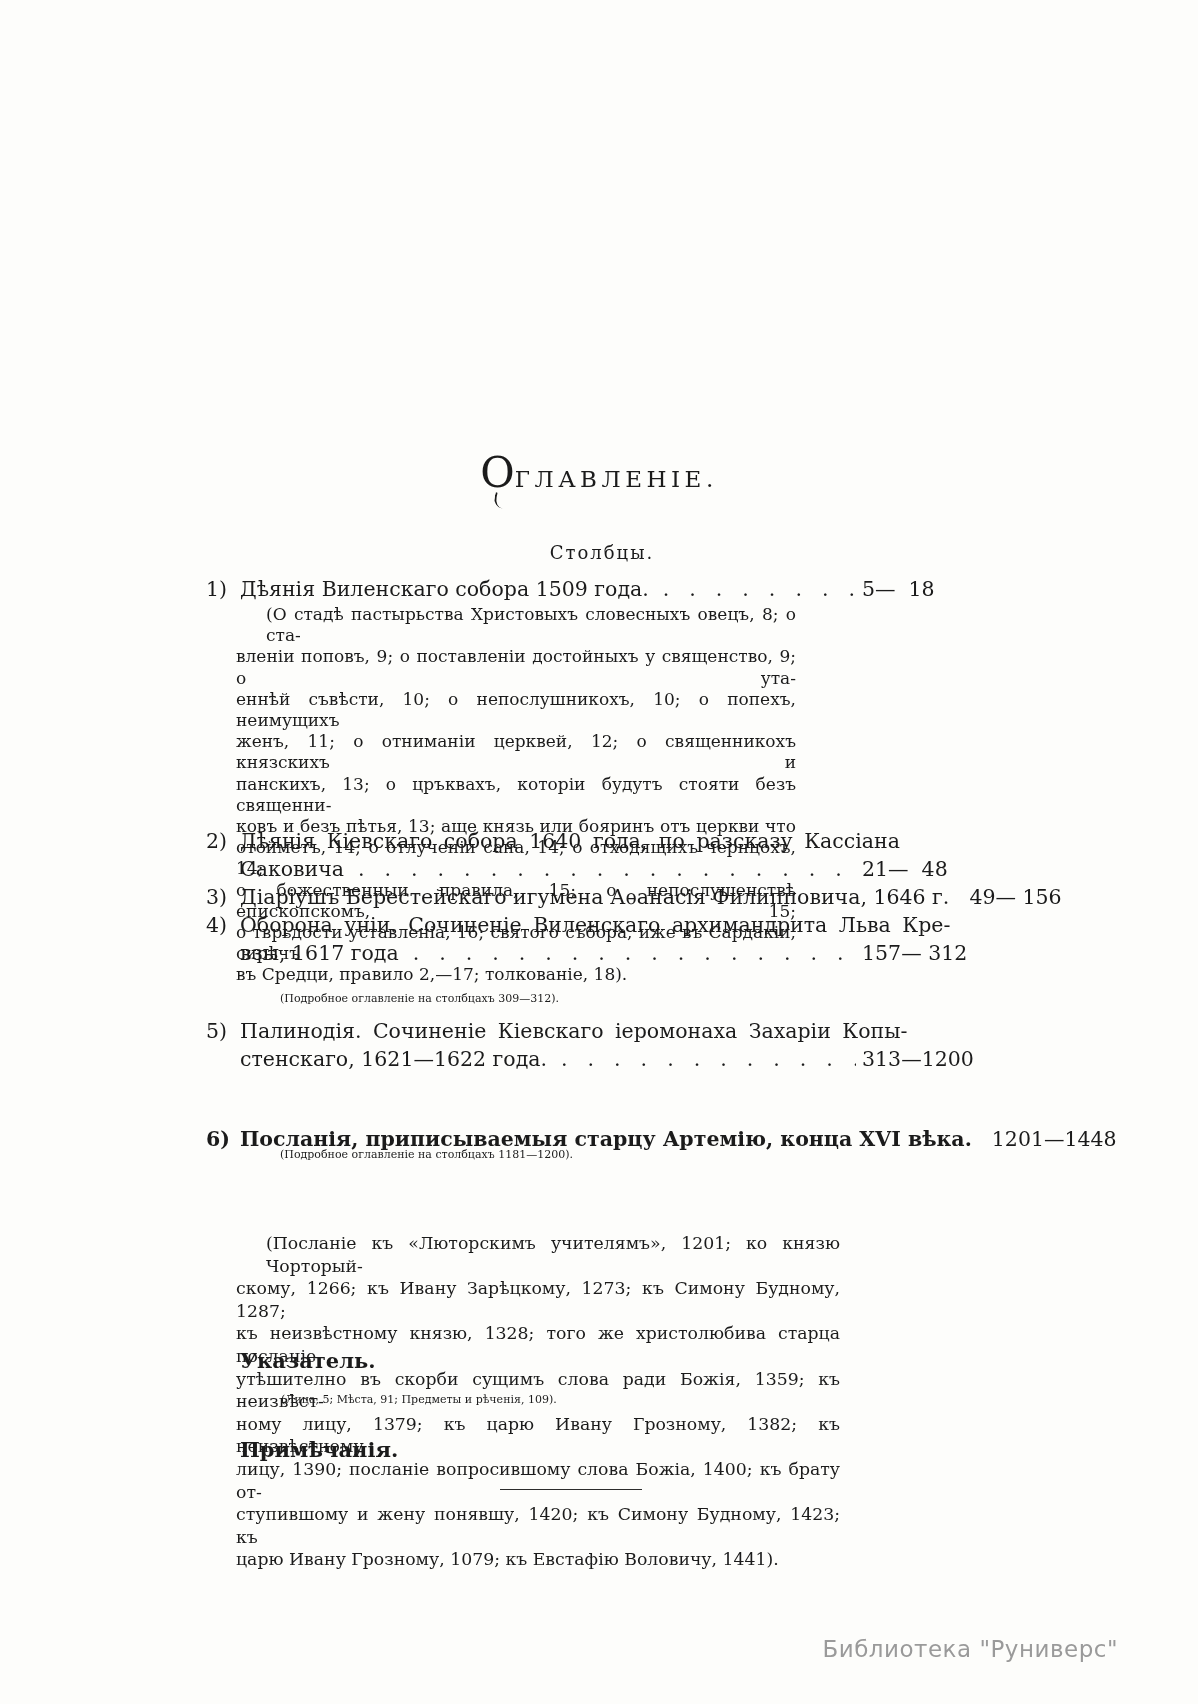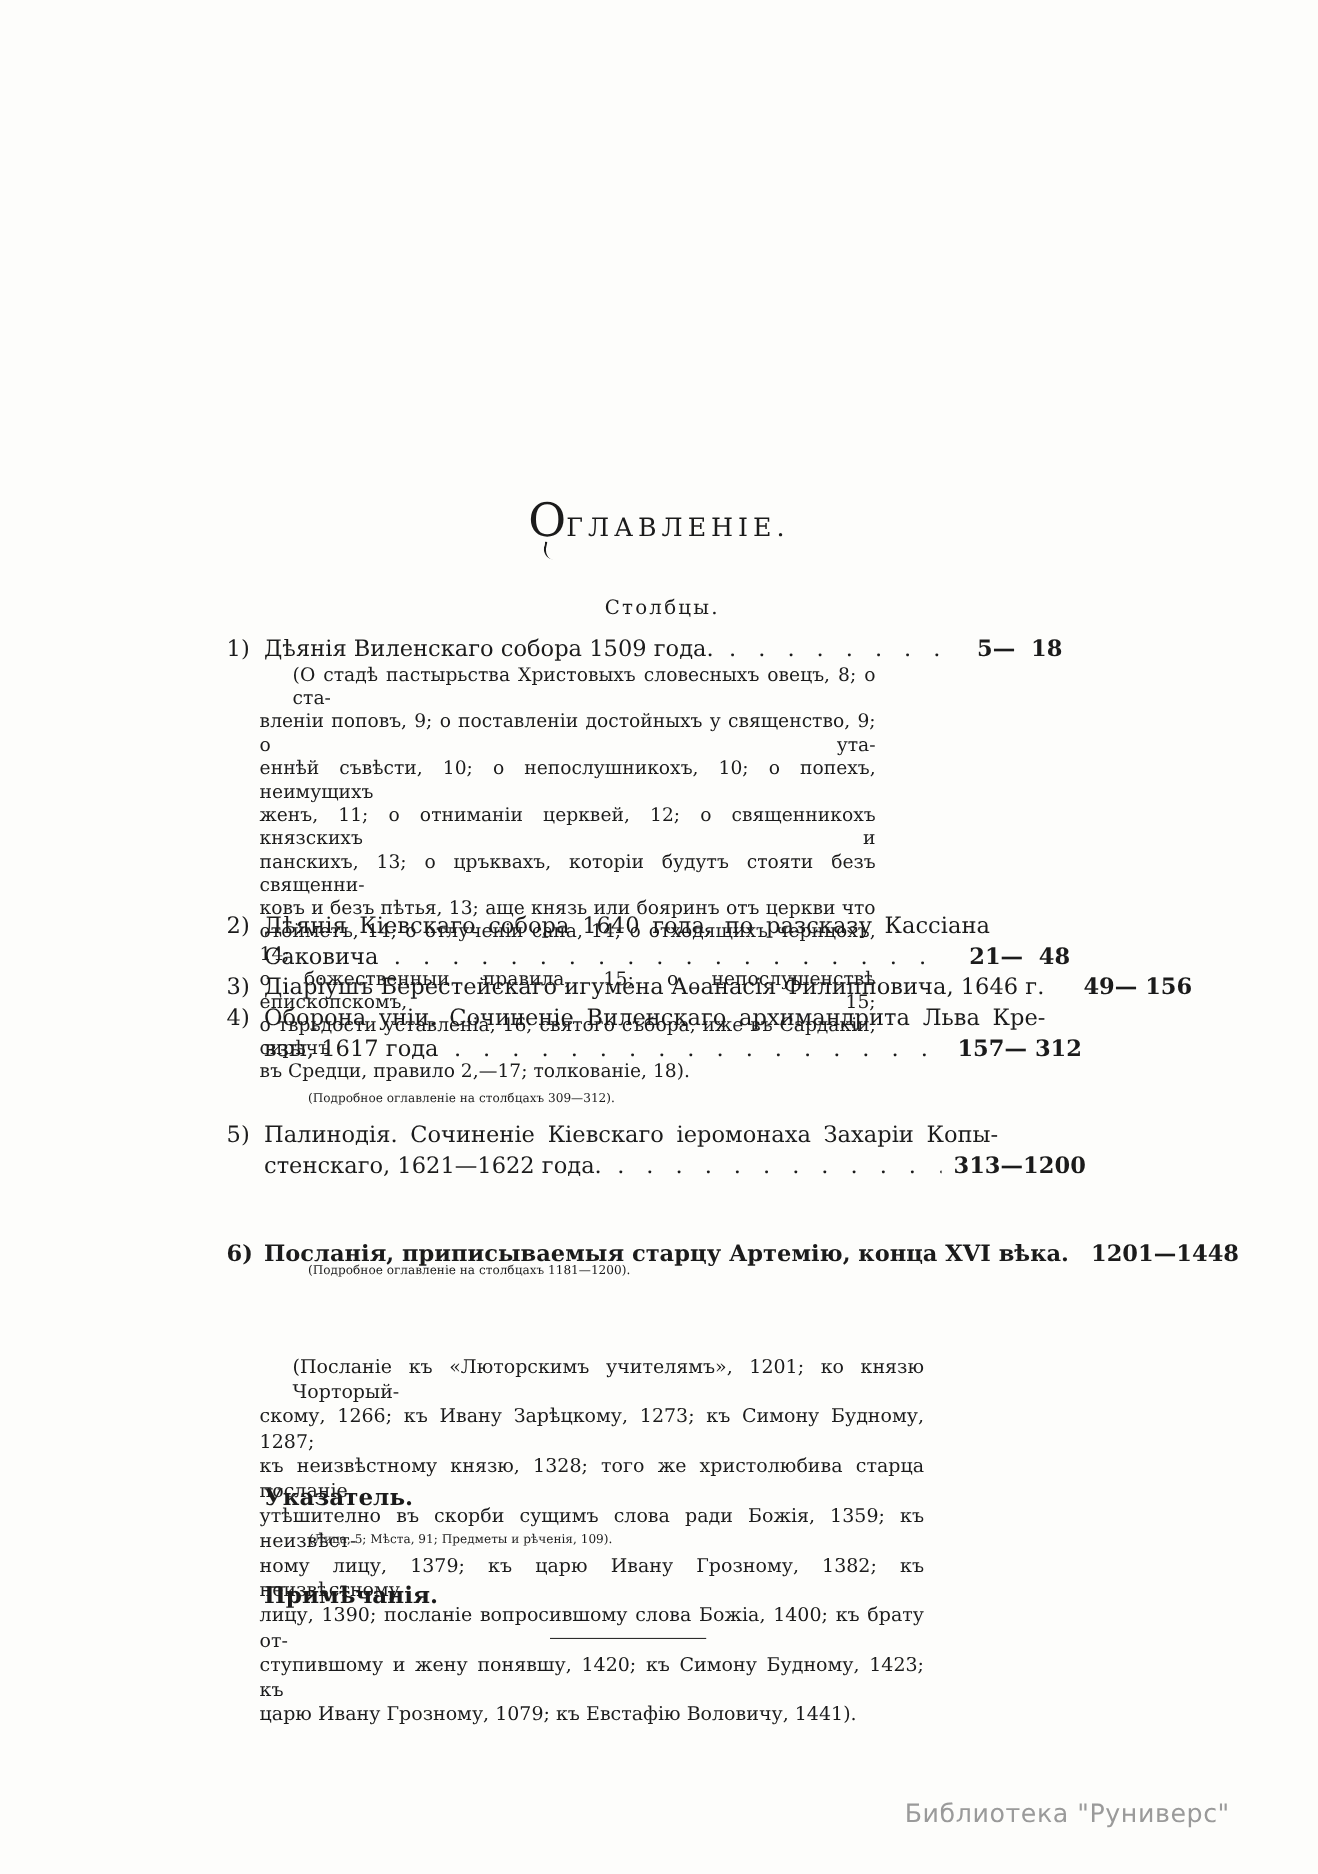--- a/index.html
+++ b/index.html
@@ -27,21 +27,21 @@
 
   
   .row { left:206px; width:786px; display:flex; align-items:baseline;
          font-size:20.5px; line-height:26px; white-space:nowrap; }
   .num   { flex:0 0 34px; }
   .ttl   { flex:0 0 auto; }
   .stretch { word-spacing:5px; }
   .b     { font-weight:bold; }
   .leader{ flex:1 1 auto; overflow:hidden; white-space:nowrap;
            letter-spacing:20px; padding-left:14px; margin-right:6px; }
-  .pages { flex:0 0 auto; min-width:130px; text-align:center; white-space:pre;font-weight:bold; }
+  .pages { flex:0 0 auto; min-width:130px; text-align:left; white-space:pre; }
 
   
   .para  { font-size:17px; }
   .para1 { top:604px;  left:236px; width:560px; line-height:21.2px; }
   .para6 { top:1232px; left:236px; width:604px; line-height:22.6px; font-size:17.3px; }
   .pl    { text-align:justify; text-align-last:justify; }
   .pl.first { padding-left:30px; }
   .pl.last  { text-align-last:left; }
 
   .note  { font-size:11px; }

